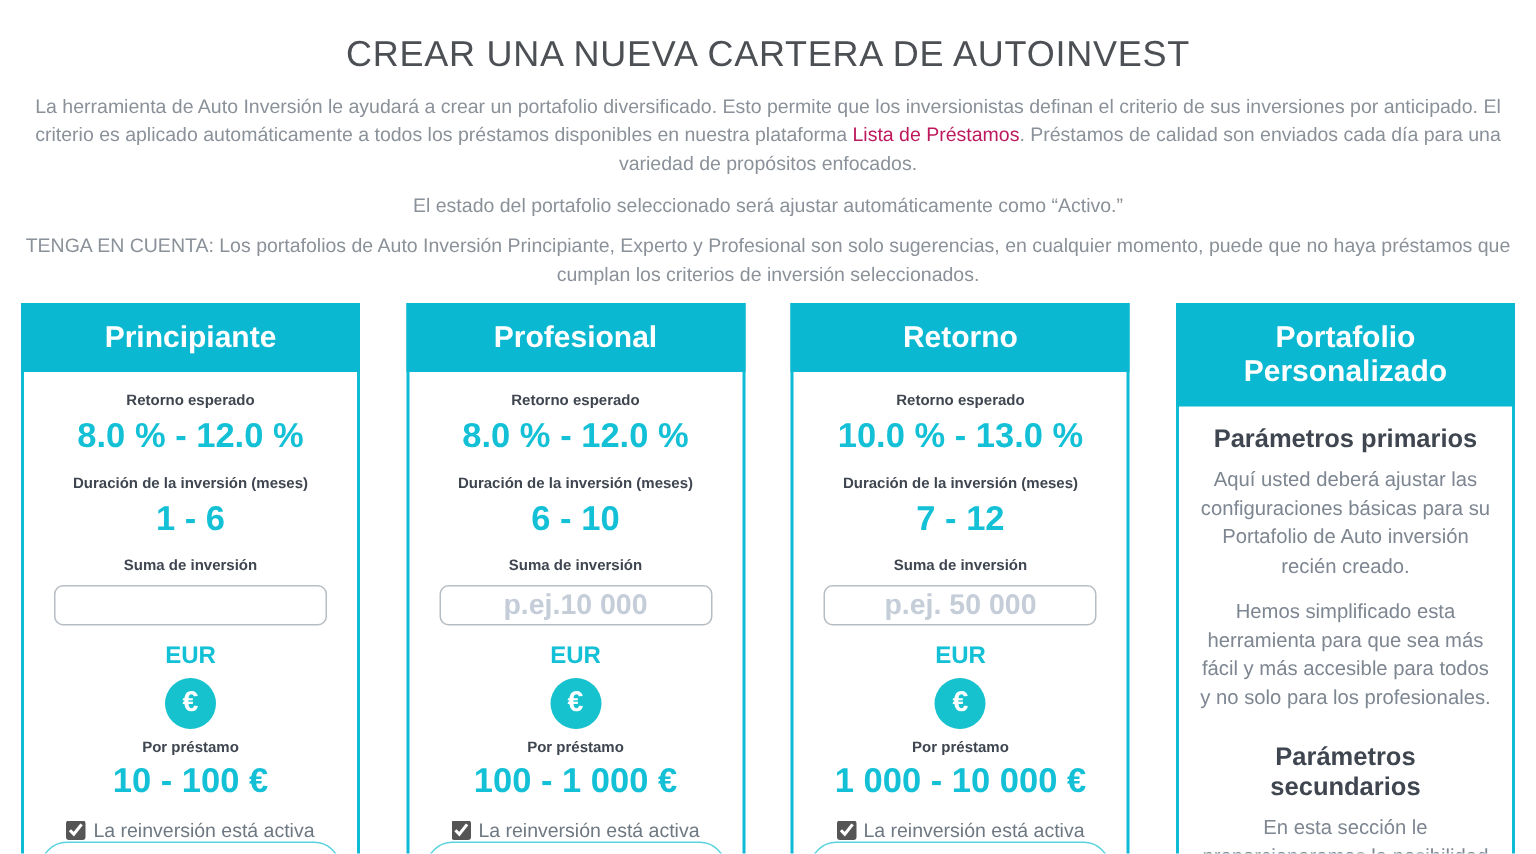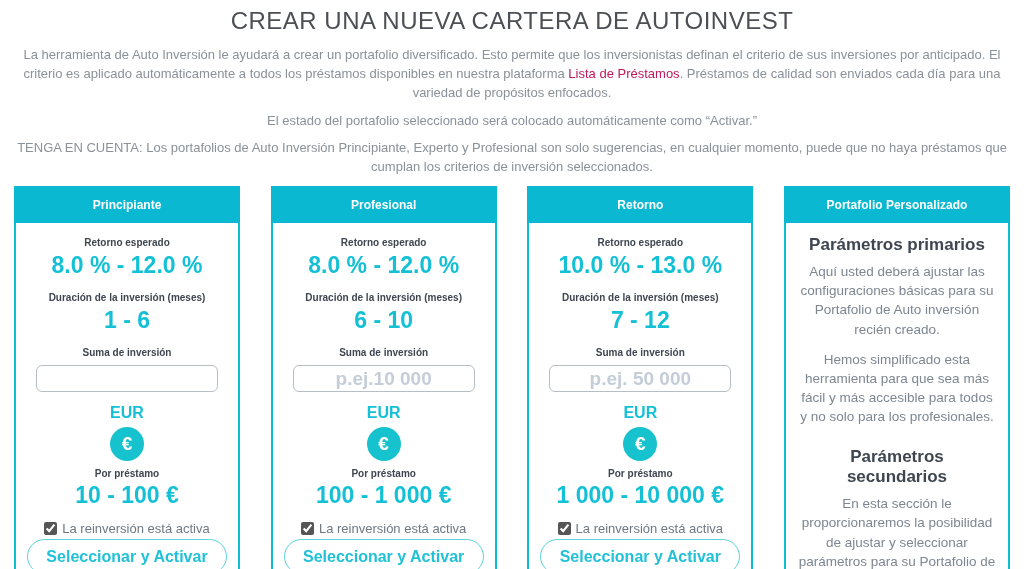--- a/index.html
+++ b/index.html
@@ -7,40 +7,40 @@
   body {
     width: 1024px; height: 569px;
     background: #ffffff;
     font-family: "Liberation Sans", sans-serif;
     color: #4a4a4a;
     overflow: hidden;
   }
   .header { text-align: center; padding-top: 7px; }
   .page-title {
     font-size: 24px; font-weight: 400; color: #4c4f54;
-    letter-spacing: 0.5px; margin: 0 0 11px 0;
+    letter-spacing: 0.5px; margin: 16px 0 11px 0;
   }
   .intro, .status-note, .warning-note {
     font-size: 13px; color: #8a9199; line-height: 1.45;
     margin: 0 auto 9px auto; max-width: 1004px;
   }
   .loans-link { color: #be185d; cursor: pointer; text-decoration: none; }
   .cards {
     display: flex; justify-content: space-between;
     padding: 0 14px; margin-top: 9px;
   }
   .card {
     width: 226px; height: 402px;
     border: 2px solid #0fbcd5; background: #fff;
     display: flex; flex-direction: column;
   }
   .card-header {
     margin: -2px -2px 0 -2px;
     background: #0bb8d2; color: #ffffff;
-    font-size: 12px; font-weight: bold; text-align: center;
+    font-size: 20px; font-weight: bold; text-align: center;
     padding: 12px 0 11px 0;
   }
   .card-body {
     flex: 1; display: flex; flex-direction: column; align-items: center;
     text-align: center; padding: 14px 10px 12px 10px;
   }
   .lbl { font-size: 10px; font-weight: bold; color: #3f4650; }
   .val { font-size: 23px; font-weight: bold; color: #13c0d6; margin: 4px 0 13px 0; }
   .sum-input {
     width: 182px; height: 27px; margin-top: 7px;
@@ -75,21 +75,21 @@
   }
   .custom-heading { font-size: 17px; font-weight: bold; color: #3f4650; margin: 10px 0 7px 0; }
   .custom-p { font-size: 13.5px; color: #7d8691; line-height: 1.42; margin: 0 0 11px 0; }
 </style>
 </head>
 <body>
 
 <div class="header">
   <h1 class="page-title">CREAR UNA NUEVA CARTERA DE AUTOINVEST</h1>
   <p class="intro"><span>La herramienta de Auto Inversión le ayudará a crear un portafolio diversificado. Esto permite que los inversionistas definan el criterio de sus inversiones por anticipado. El criterio es aplicado automáticamente a todos los préstamos disponibles en nuestra plataforma </span><a class="loans-link">Lista de Préstamos</a><span>. Préstamos de calidad son enviados cada día para una variedad de propósitos enfocados.</span></p>
-  <p class="status-note">El estado del portafolio seleccionado será colocado automáticamente como “Activar.”</p>
+  <p class="status-note">El estado del portafolio seleccionado será ajustar automáticamente como “Activo.”</p>
   <p class="warning-note">TENGA EN CUENTA: Los portafolios de Auto Inversión Principiante, Experto y Profesional son solo sugerencias, en cualquier momento, puede que no haya préstamos que cumplan los criterios de inversión seleccionados.</p>
 </div>
 
 <div class="cards">
 
   <div class="card">
     <div class="card-header">Principiante</div>
     <div class="card-body">
       <div class="lbl">Retorno esperado</div>
       <div class="val">8.0 % - 12.0 %</div>

